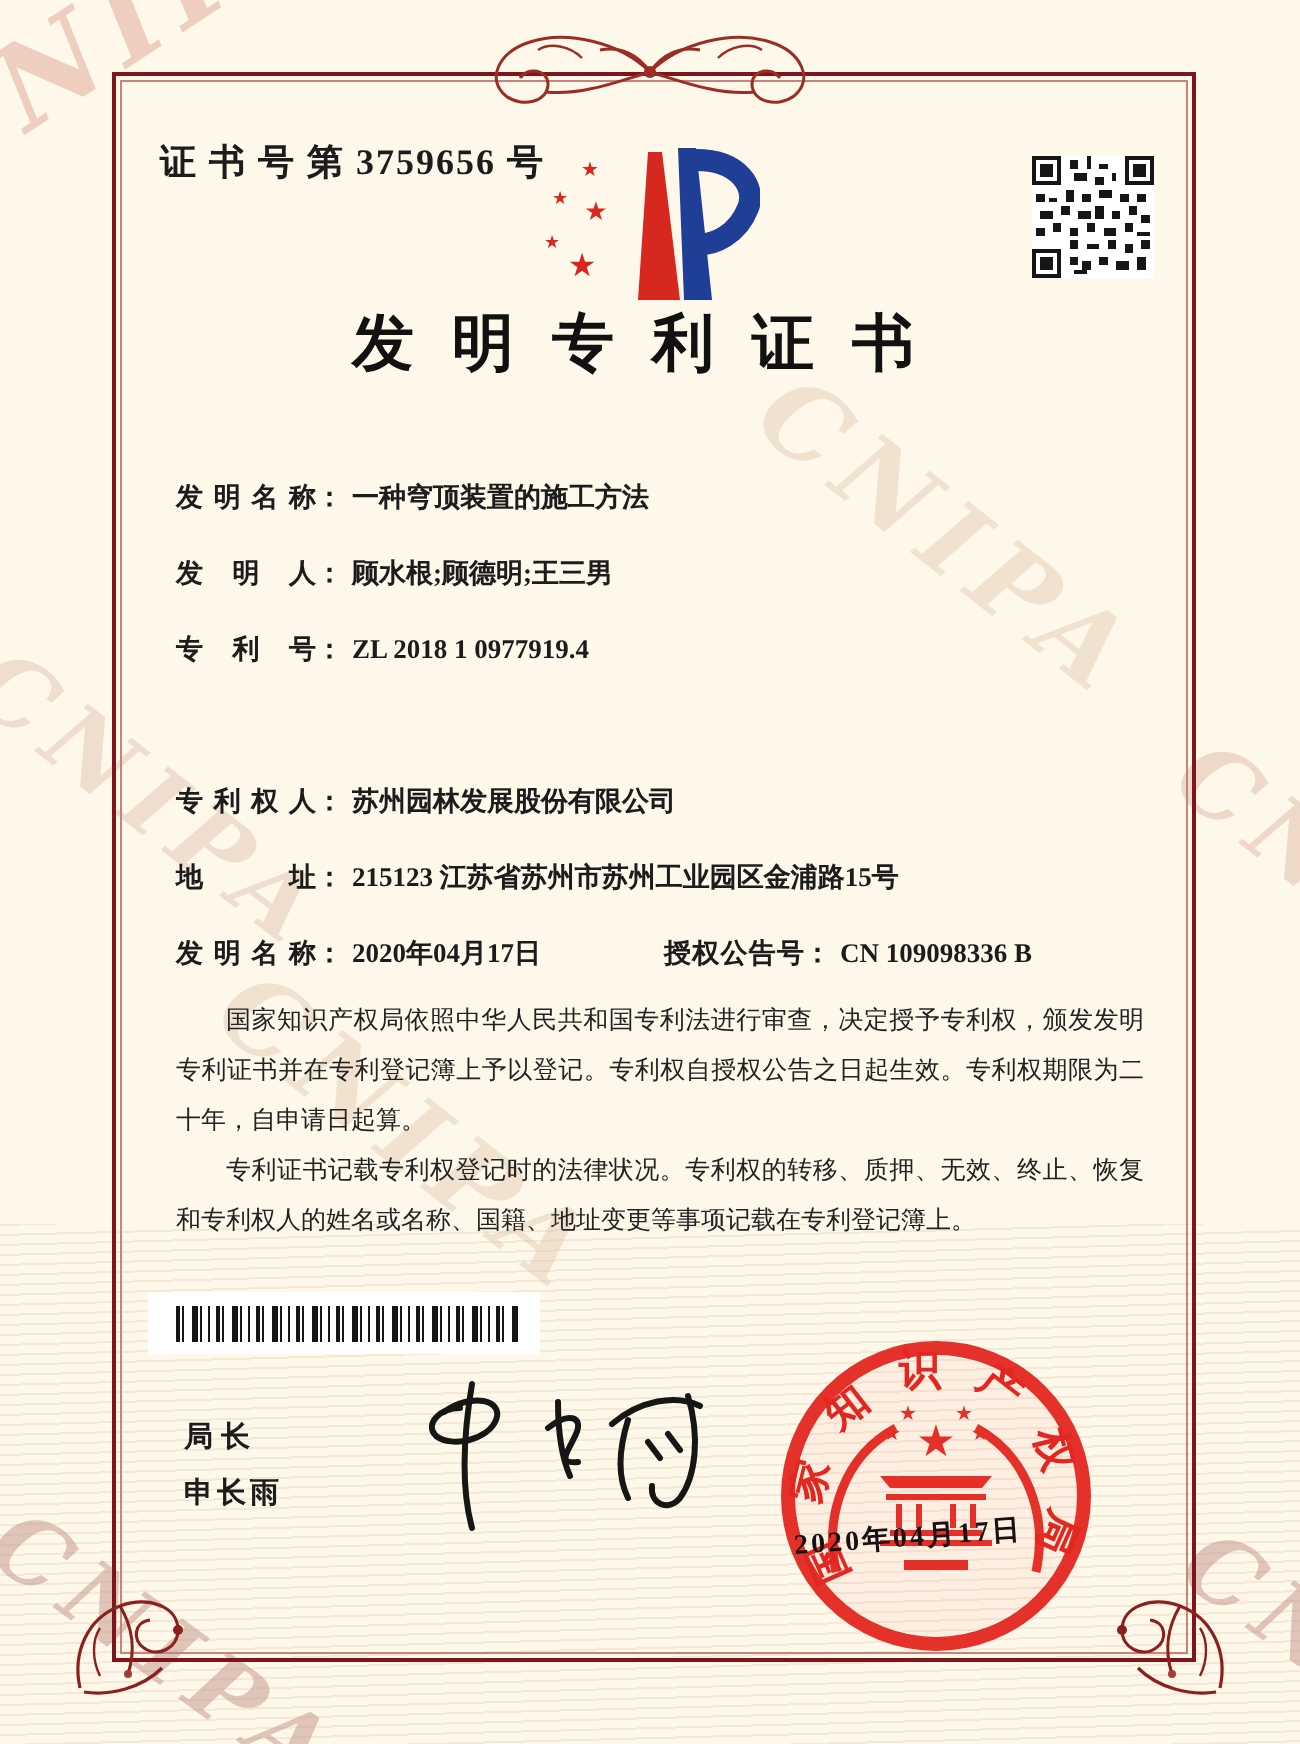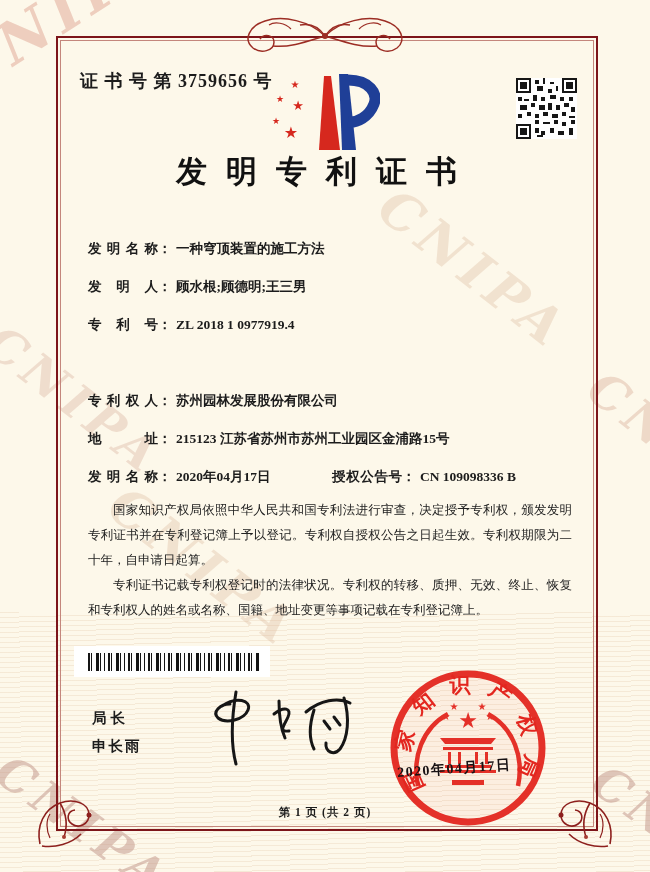--- a/index.html
+++ b/index.html
@@ -284,15 +284,14 @@
         <rect x="97" y="84" width="3" height="12"></rect>
       <rect x="57" y="97" width="46" height="3"></rect>
       <rect x="52" y="102" width="56" height="3"></rect>
       <path d="M30,118 C24,90 34,60 60,46" stroke="#e3261f" stroke-width="4.5" fill="none"></path>
       <path d="M130,118 C136,90 126,60 100,46" stroke="#e3261f" stroke-width="4.5" fill="none"></path>
       <rect x="64" y="112" width="32" height="5"></rect>
     </g>
   </svg>
   <div class="seal-date">2020年04月17日</div>
 
-  <div class="page-footer">第 1 页 (共 2 页)</div>
 
 </div>
 
 </body></html>

